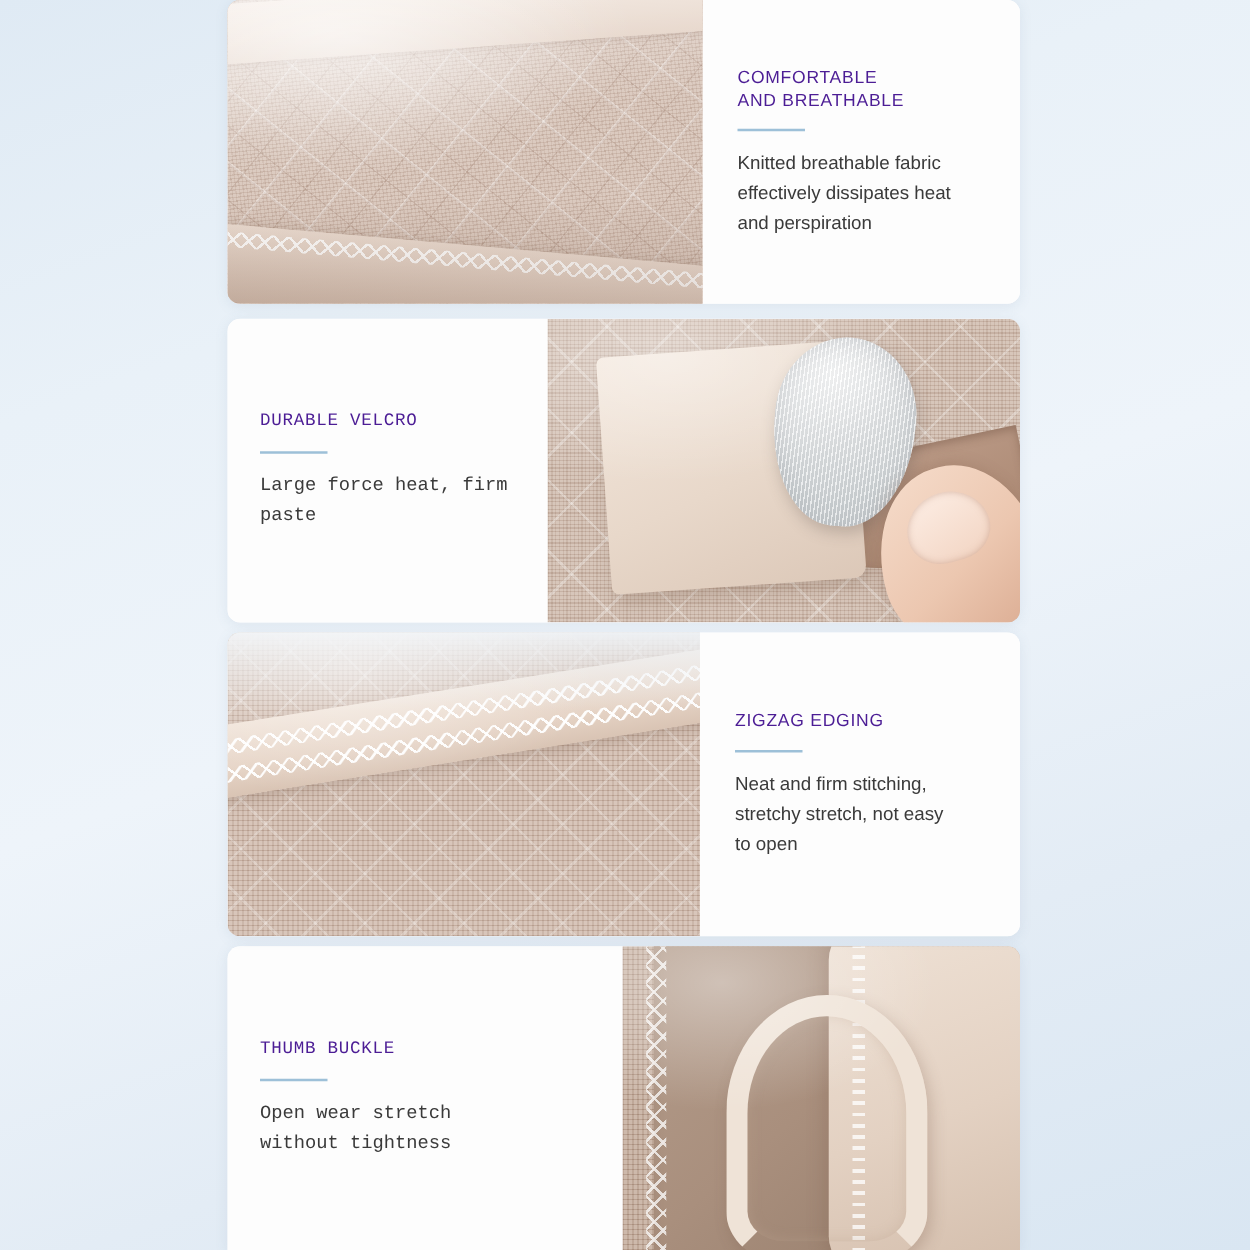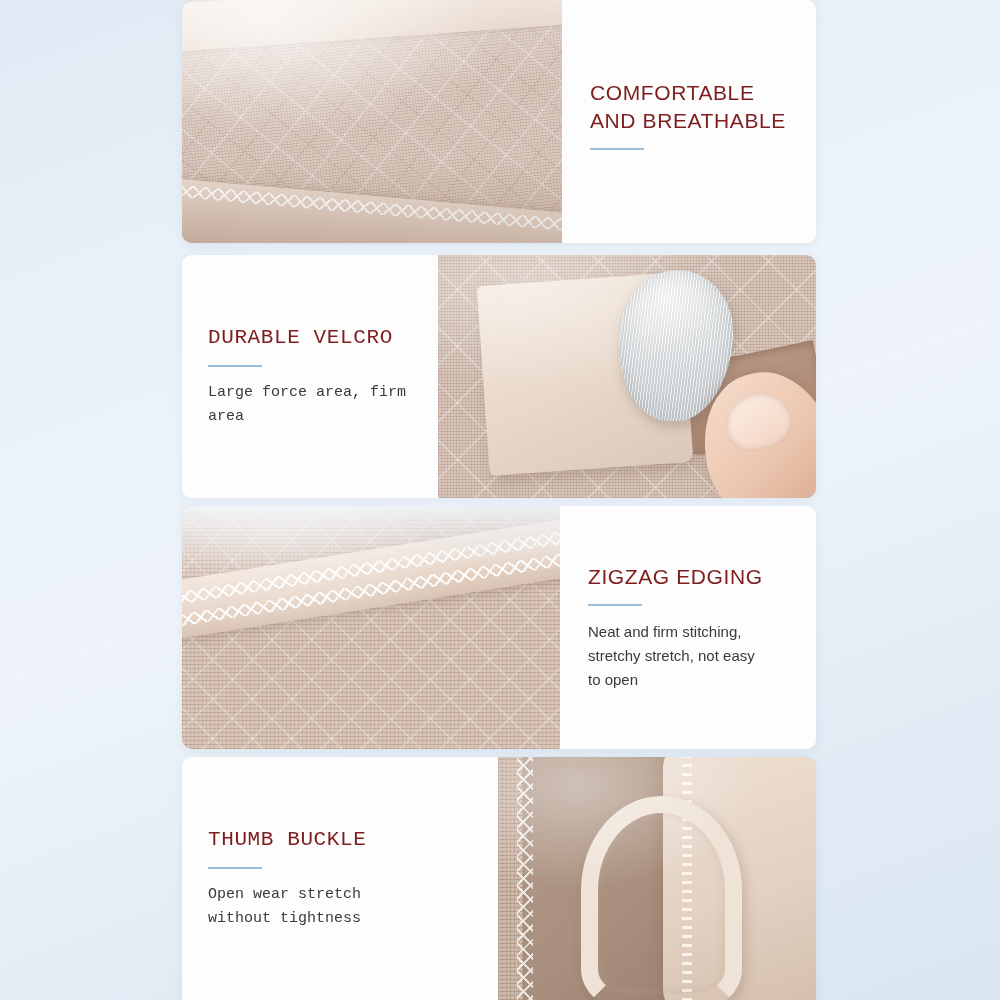--- a/index.html
+++ b/index.html
@@ -43,22 +43,22 @@
   .text-pane {
     flex: 1 1 auto;
     box-sizing: border-box;
     padding: 0 26px;
     display: flex;
     flex-direction: column;
     justify-content: center;
     background: #fdfdfd;
   }
   .feature-title {
-    font-size: 21px;
-    color: #7f1d1d;
+    font-size: 14px;
+    color: #4c1d95;
     letter-spacing: 0.6px;
     line-height: 1.32;
     font-weight: 400;
     white-space: pre-line;
   }
   .rule {
     width: 54px;
     height: 2px;
     background: #9dc0d8;
     margin: 14px 0 14px 0;
@@ -311,38 +311,41 @@
       <div class="band-bottom">
         <div class="zig-stitch" style="top:6px;"></div>
       </div>
       <div class="tex-diamond-shade"></div>
       <div class="soft-glare"></div>
     </div>
     <div class="text-pane">
       <div class="feature-title">COMFORTABLE
 AND BREATHABLE</div>
       <div class="rule"></div>
+      <div class="feature-desc">Knitted breathable fabric
+effectively dissipates heat
+and perspiration</div>
     </div>
   </div>
 
   <div class="card img-right" id="card-velcro">
     <div class="photo">
       <div class="tex-velcro"></div>
       <div class="strap-dark"></div>
       <div class="flap"></div>
       <div class="velcro-patch"></div>
       <div class="finger">
         <div class="nail"></div>
       </div>
       <div class="soft-glare"></div>
     </div>
     <div class="text-pane">
       <div class="feature-title">DURABLE VELCRO</div>
       <div class="rule"></div>
-      <div class="feature-desc">Large force area, firm area</div>
+      <div class="feature-desc">Large force heat, firm paste</div>
     </div>
   </div>
 
   <div class="card img-right" id="card-thumb">
     <div class="photo">
       <div class="tex-thumb"></div>
       <div class="panel-dark"></div>
       <div class="panel-light"></div>
       <div class="seam-zig" style="left:6%;"></div>
       <div class="seam-v" style="left:58%;"></div>

